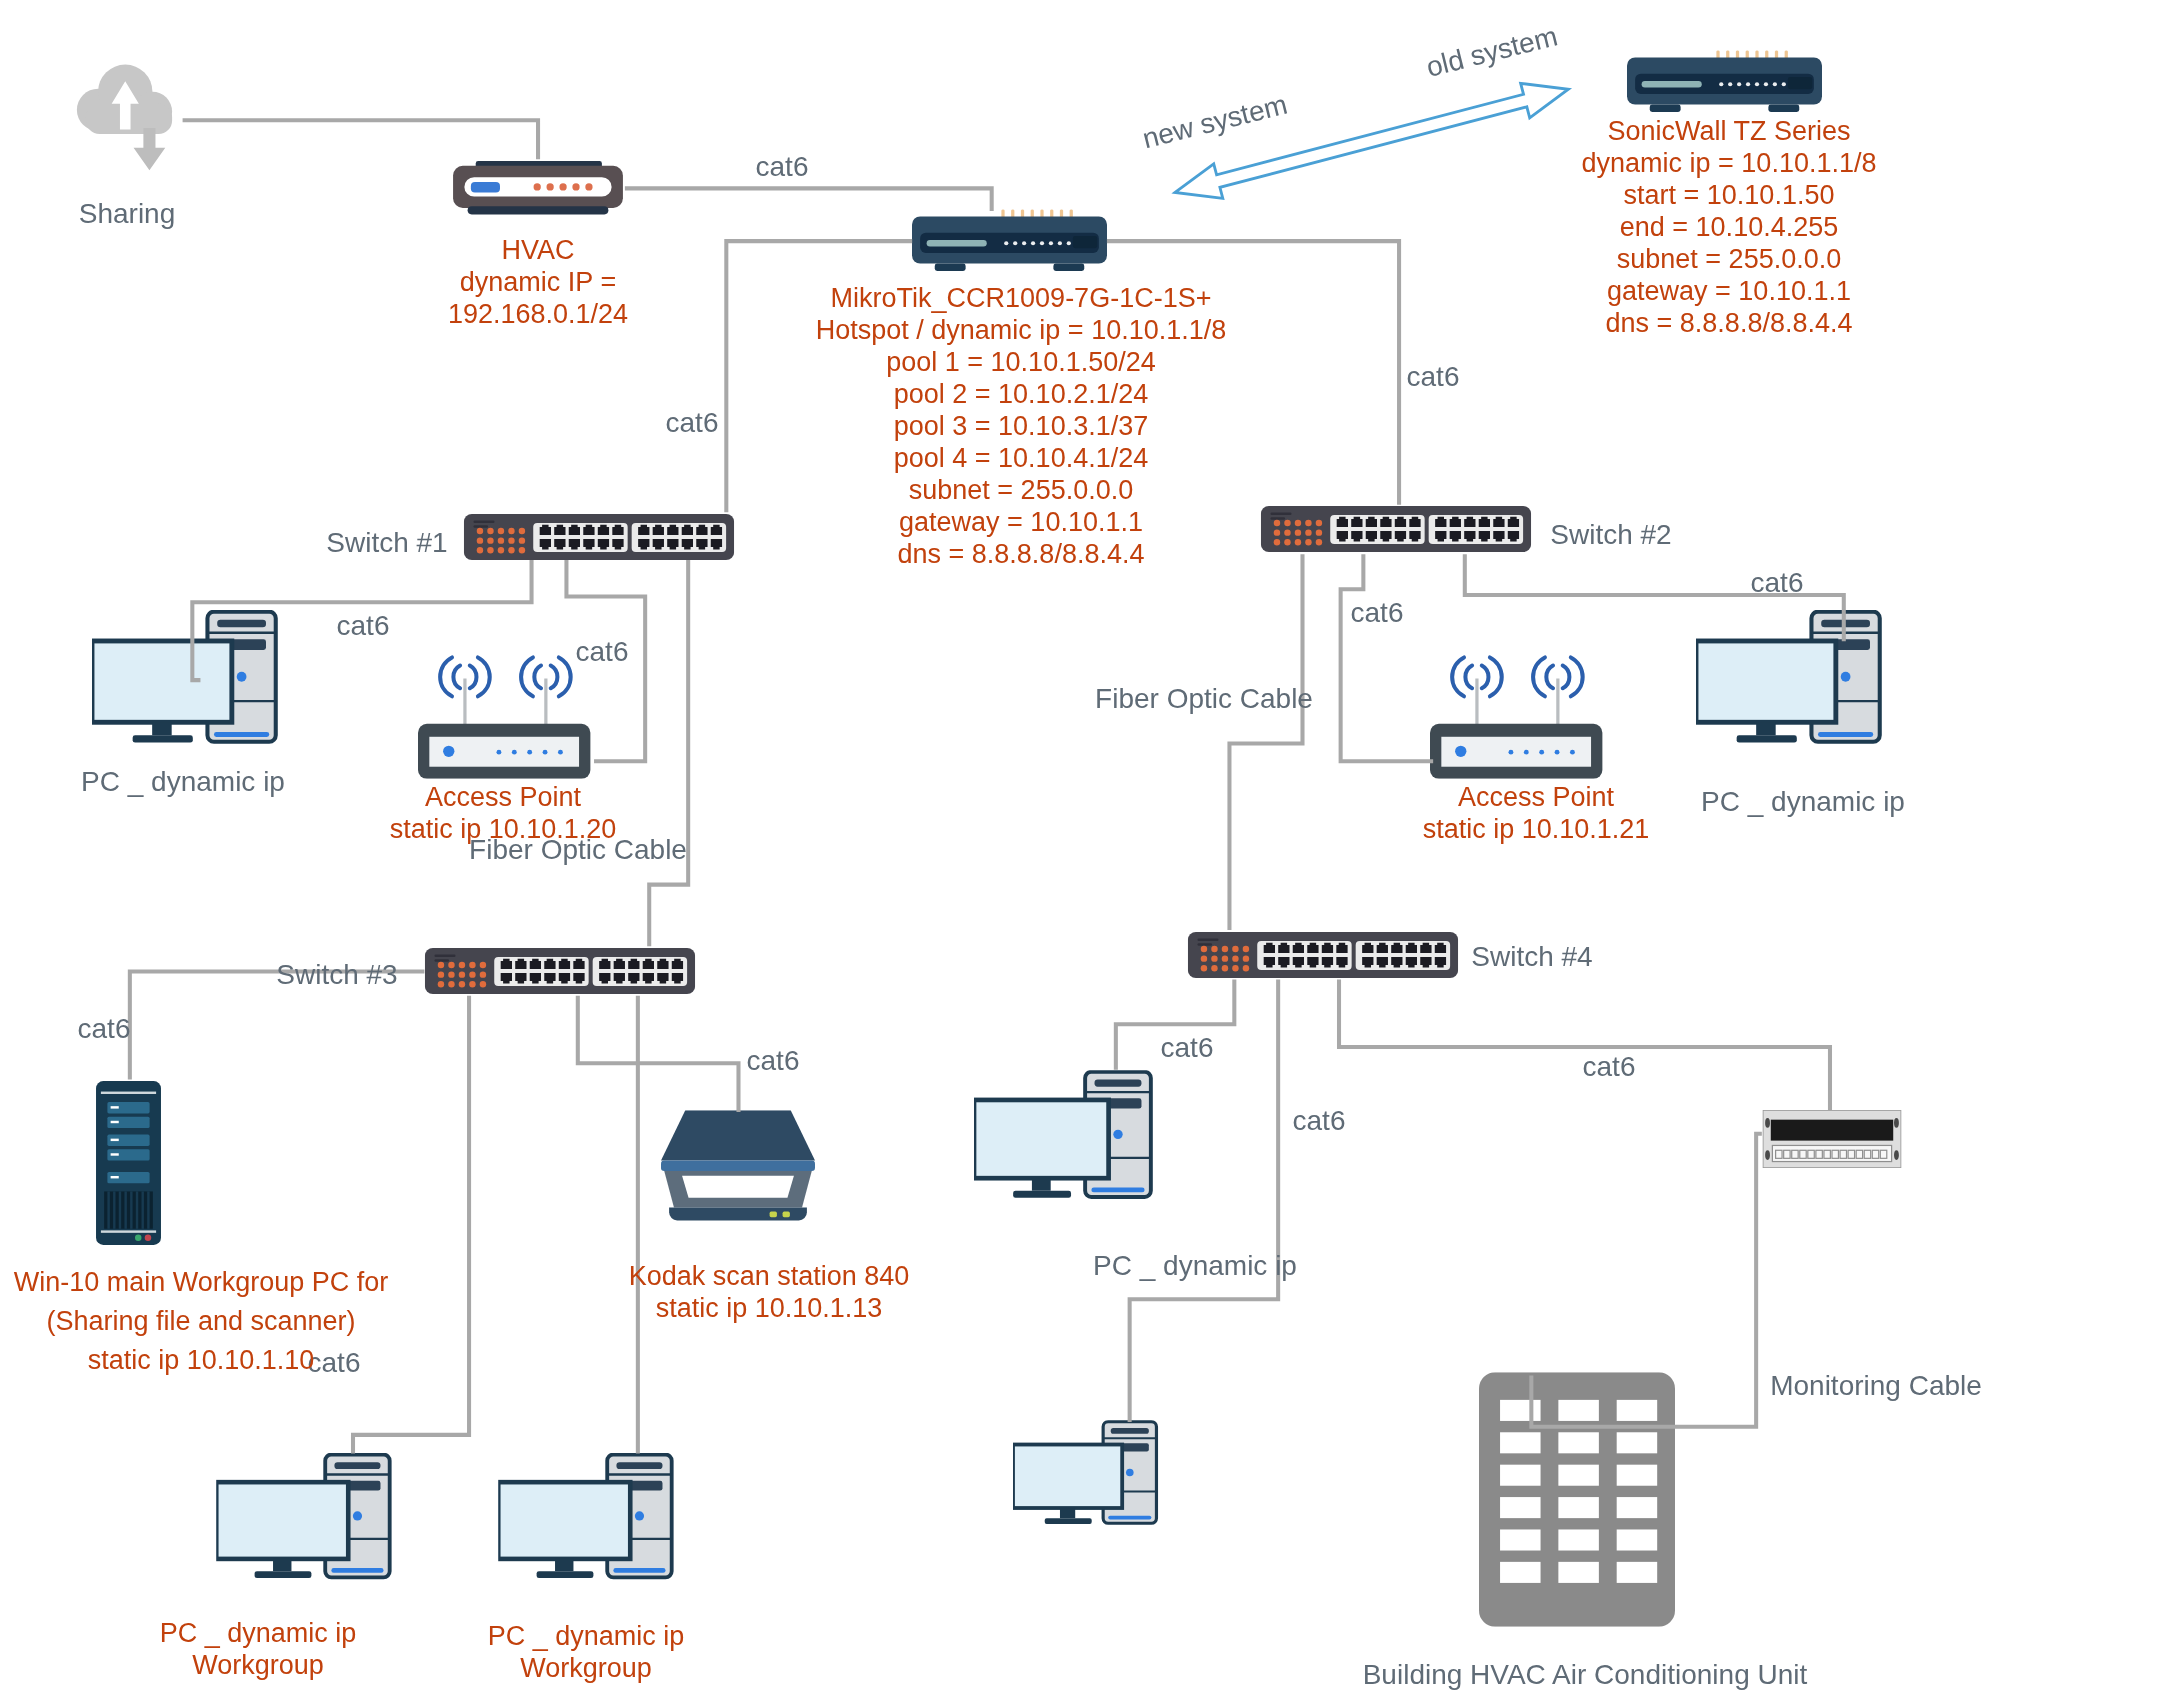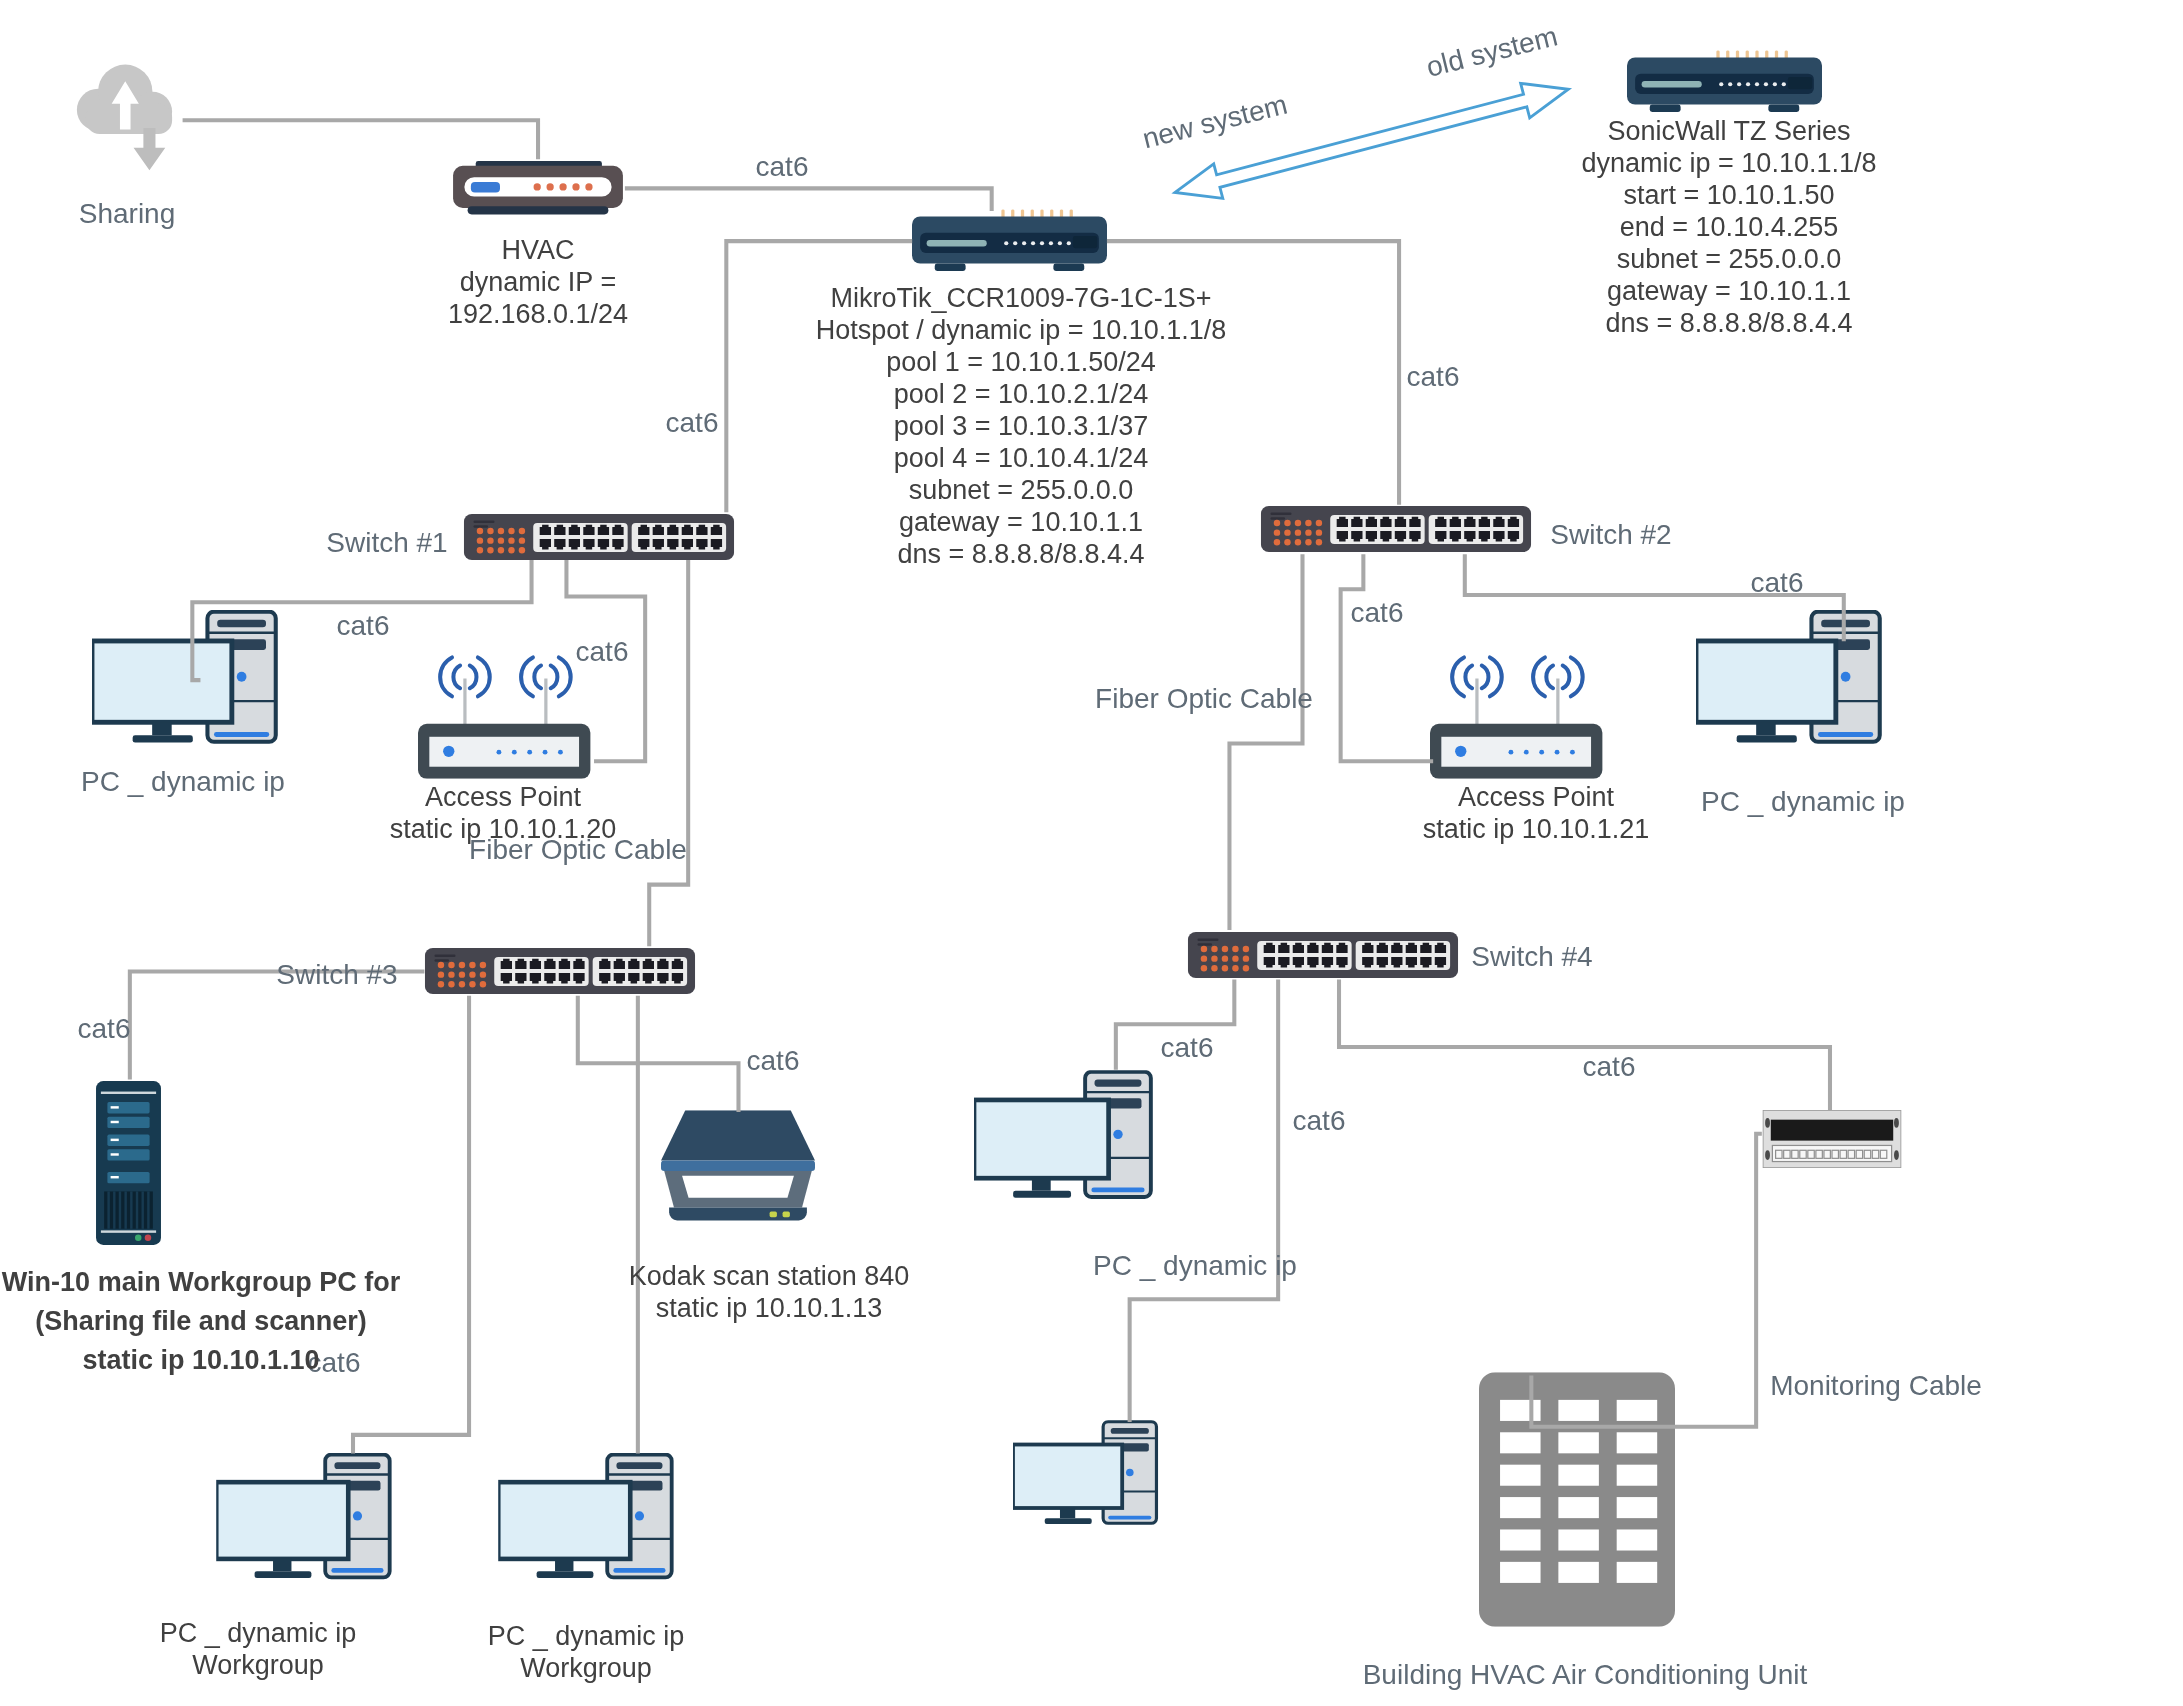--- a/index.html
+++ b/index.html
@@ -2,25 +2,25 @@
 <html style="font-size:13px"><head>
 <meta charset="utf-8">
 <style>
   html,body{margin:0;padding:0;background:#ffffff;}
   body{font-family:"Liberation Sans","DejaVu Sans",sans-serif;}
   #canvas{position:relative;width:2183px;height:1706px;background:#ffffff;overflow:hidden;}
   .dev{position:absolute;z-index:4;}
   svg.wires{position:absolute;left:0;top:0;z-index:6;pointer-events:none;}
   .lbl{position:absolute;transform:translateX(-50%);white-space:nowrap;font-size:28px;
        color:#5f6b76;text-align:center;line-height:32px;z-index:8;}
-  .blk{position:absolute;transform:translateX(-50%);font-size:27px;color:#404040;
+  .blk{position:absolute;transform:translateX(-50%);font-size:27px;color:#c2410c;
        text-align:center;line-height:32px;white-space:nowrap;z-index:8;}
   .blk div{white-space:nowrap;}
   .rot{transform:translateX(-50%) rotate(-14deg);}
-  .big-lh div{line-height:39px;font-weight:bold;}
+  .big-lh div{line-height:39px;}
 </style>
 </head>
 <body>
 
 <div id="canvas">
 
   <svg width="0" height="0" style="position:absolute">
     <defs>
       <symbol id="sym-cloud" viewBox="0 0 150 180">
         <circle cx="38" cy="74" r="28" fill="#c7c7c7"></circle>

